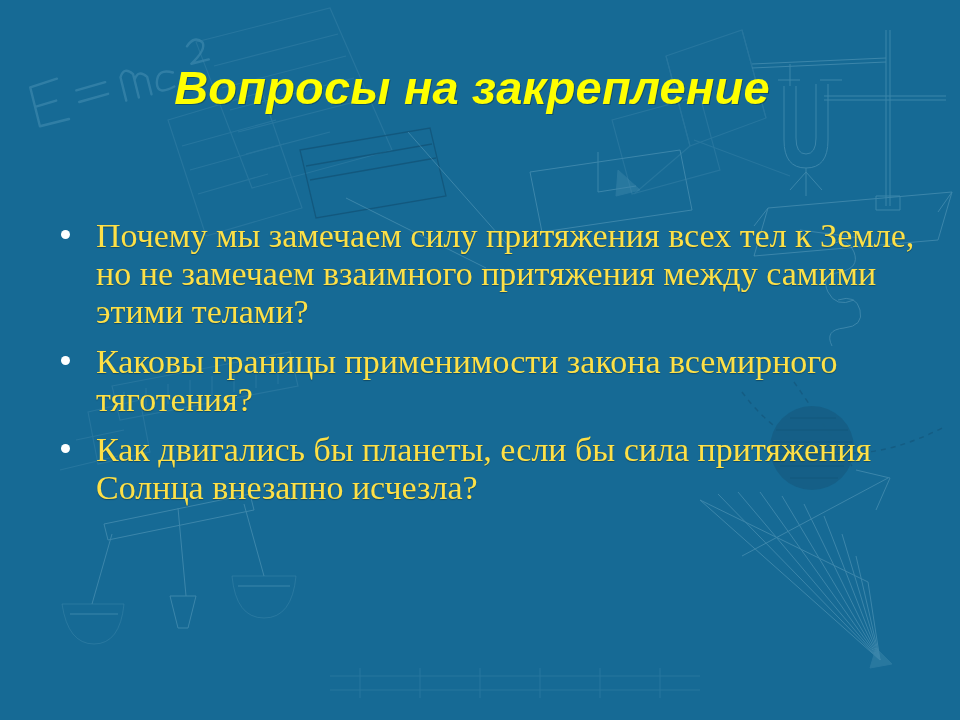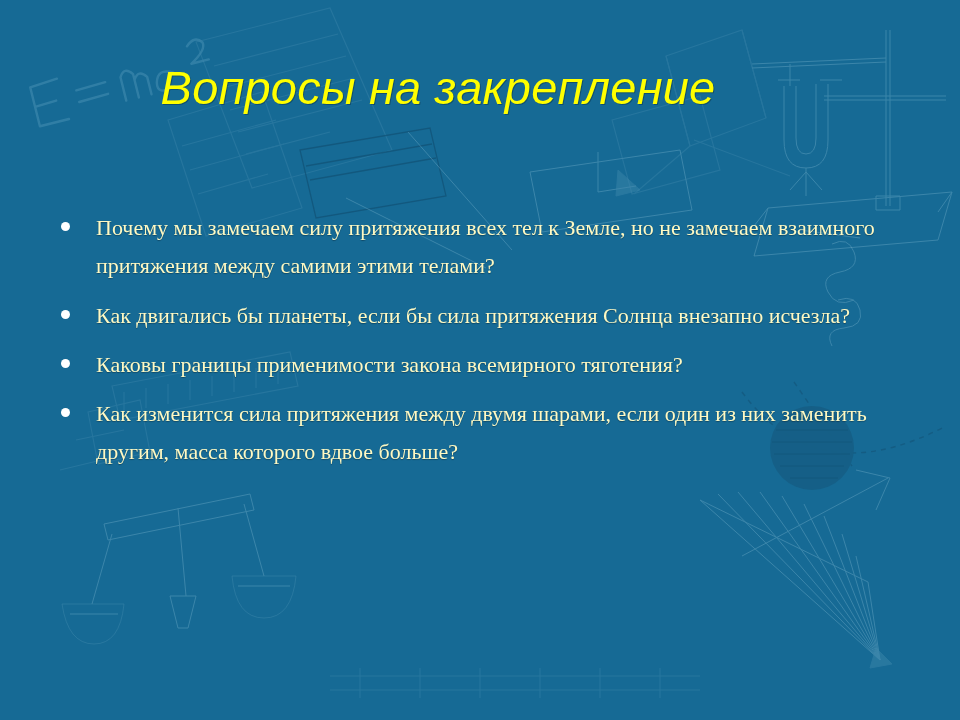--- a/index.html
+++ b/index.html
@@ -37,42 +37,43 @@
 
   
   #title {
     position: absolute;
     left: 0;
     top: 60px;
     width: 876px;
     text-align: center;
     font-family: "Liberation Sans", "DejaVu Sans", sans-serif;
     font-style: italic;
-    font-weight: normal;
+    font-weight: bold;
     font-size: 47px;
     line-height: 56px;
     letter-spacing: .2px;
     color: #ffff00;
     white-space: nowrap;
     text-shadow: 1px 1px 0 rgba(0,0,0,.25);
+    padding-left: 34px;
   }
 
   
   #body {
     position: absolute;
     left: 44px;
     top: 205px;
     width: 884px;
   }
   .bullet {
     position: relative;
     padding-left: 52px;
-    margin: 4px 0 12px 0;
-    color: #fef9c3;
-    font-size: 22px;
+    margin: 12px 0 12px 0;
+    color: #fde047;
+    font-size: 34px;
     line-height: 38px;
     text-shadow: 0 1px 1px rgba(0,0,0,.30);
   }
   .bullet:last-child { margin-bottom: 0; }
   .bullet .dot {
     position: absolute;
     left: 17px;
     top: 13px;
     width: 9px;
     height: 9px;
@@ -211,30 +212,26 @@
 
   <div id="title">Вопросы на закрепление</div>
 
   <div id="body">
 
     <div class="bullet b1">
       <span class="dot"></span>
       <span class="txt">Почему мы замечаем силу притяжения всех тел к Земле, но не замечаем взаимного притяжения между самими этими телами?</span>
     </div>
 
+    <div class="bullet b3">
+      <span class="dot"></span>
+      <span class="txt">Каковы границы применимости закона всемирного тяготения?</span>
+    </div>
+
     <div class="bullet b2">
       <span class="dot"></span>
       <span class="txt">Как двигались бы планеты, если бы сила притяжения Солнца внезапно исчезла?</span>
     </div>
 
-    <div class="bullet b3">
-      <span class="dot"></span>
-      <span class="txt">Каковы границы применимости закона всемирного тяготения?</span>
-    </div>
-
-    <div class="bullet b4">
-      <span class="dot"></span>
-      <span class="txt">Как изменится сила притяжения между двумя шарами, если один из них заменить другим, масса которого вдвое больше?</span>
-    </div>
 
 
   </div>
 </div>
 
 </body></html>

